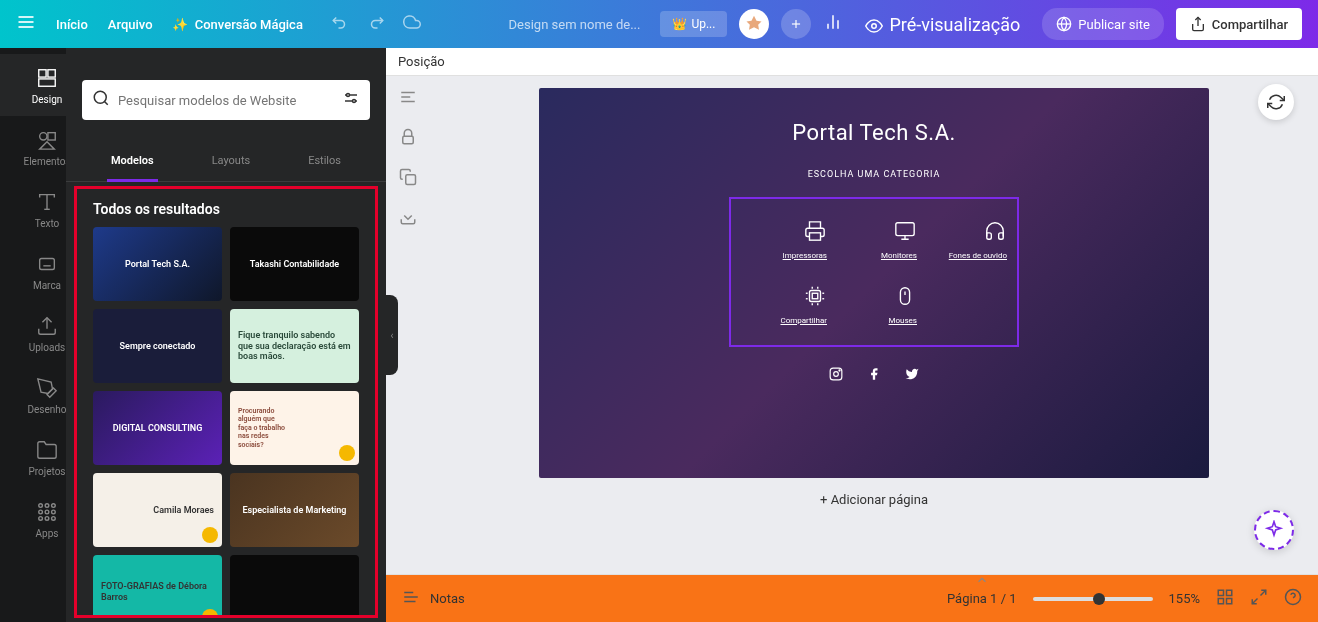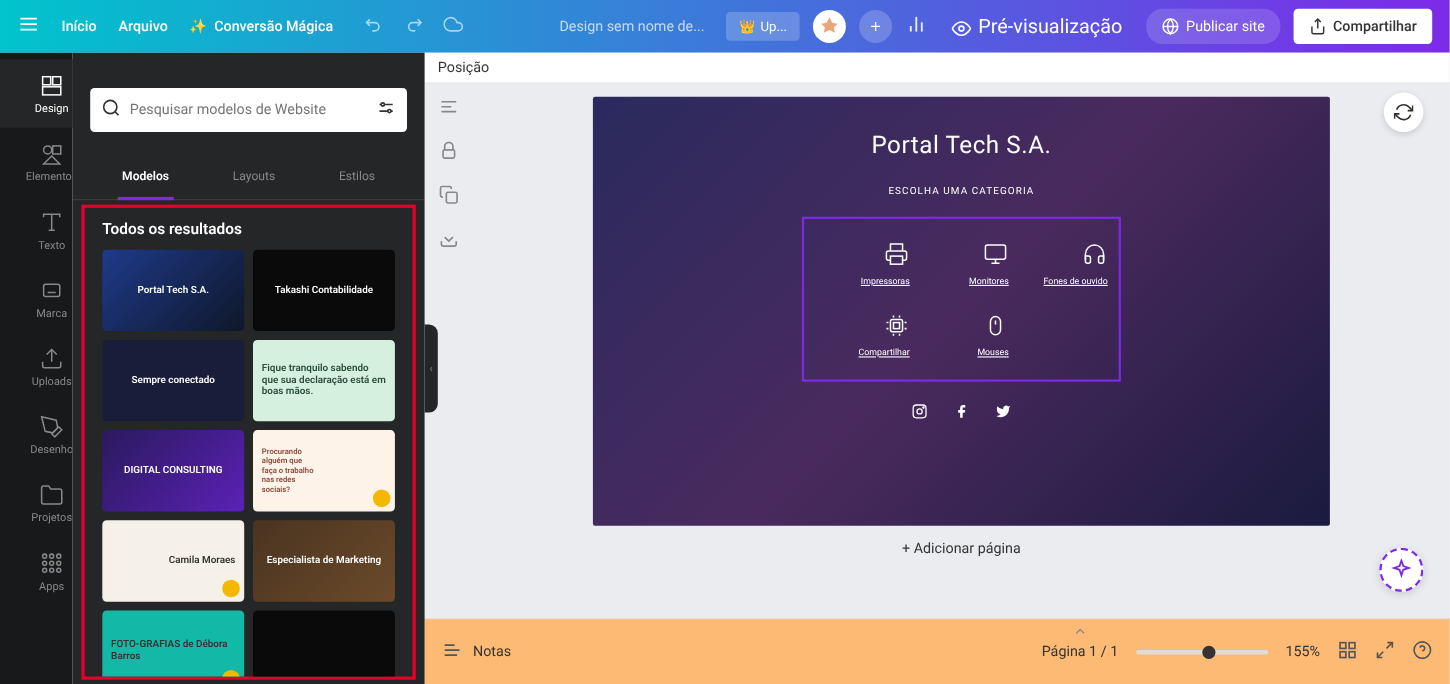--- a/index.html
+++ b/index.html
@@ -83,21 +83,21 @@
     .cat-box { margin: 18px auto 0; width: 290px; border: 2px solid #7d2ae8; padding: 20px 10px; display: grid; grid-template-columns: 1fr 1fr 1fr; gap: 24px 4px; }
     .cat-item { display: flex; flex-direction: column; align-items: flex-end; gap: 8px; color: #fff; font-size: 8px; text-decoration: underline; }
     .cat-icon { width: 24px; height: 24px; display: flex; align-items: center; justify-content: center; }
     .social-row { display: flex; justify-content: center; gap: 24px; margin-top: 20px; color: #fff; font-size: 12px; }
     
     .refresh-btn { position: absolute; top: 8px; right: 24px; width: 36px; height: 36px; background: #fff; border-radius: 50%; box-shadow: 0 2px 6px rgba(0,0,0,0.15); display: flex; align-items: center; justify-content: center; cursor: pointer; }
     .add-page { margin-top: 14px; color: #333; font-size: 13px; cursor: pointer; }
     
     .sparkle-btn { position: absolute; bottom: 24px; right: 24px; width: 40px; height: 40px; background: #fff; border-radius: 50%; box-shadow: 0 2px 8px rgba(0,0,0,0.15); display: flex; align-items: center; justify-content: center; cursor: pointer; border: 2px dashed #7d2ae8; }
     
-    .bottom-toolbar { height: 60px; background: #fdba74; border-top: 1px solid #e0e0e0; display: flex; align-items: center; padding: 0 16px; font-size: 13px; color: #333; gap: 16px; }
+    .bottom-toolbar { height: 48px; background: #f97316; border-top: 1px solid #e0e0e0; display: flex; align-items: center; padding: 0 16px; font-size: 13px; color: #333; gap: 16px; }
     .bt-left { display: flex; align-items: center; gap: 10px; }
     .bt-spacer { flex: 1; }
     .page-nav { display: flex; align-items: center; gap: 6px; position: relative; }
     .page-up { position: absolute; top: -18px; left: 50%; transform: translateX(-50%); cursor: pointer; color: #888; }
     .zoom-slider { width: 120px; height: 4px; background: #ddd; border-radius: 2px; position: relative; }
     .zoom-thumb { position: absolute; top: -4px; left: 50%; width: 12px; height: 12px; background: #333; border-radius: 50%; }
     .bt-icon { cursor: pointer; color: #555; }
   </style>
 </head>
 <body>

